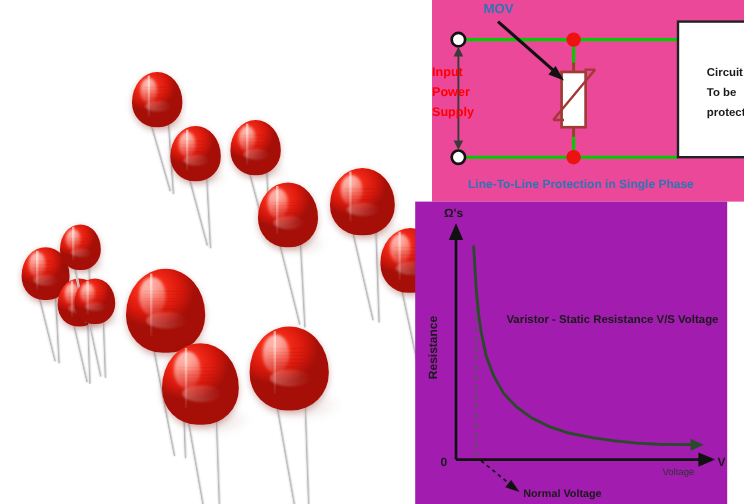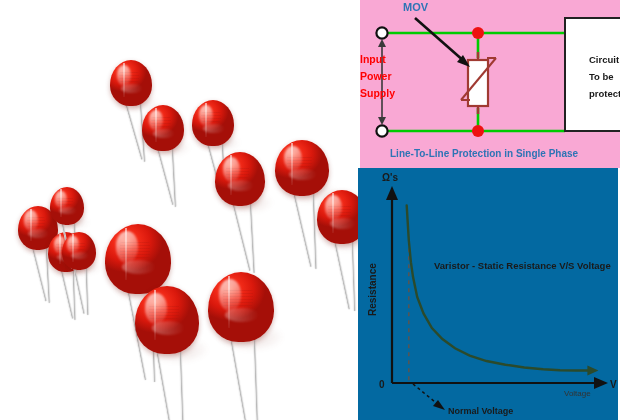--- a/index.html
+++ b/index.html
@@ -33,30 +33,30 @@
   .v-shadow{position:absolute;border-radius:50%;
             background:radial-gradient(ellipse at center,rgba(120,40,30,0.16),rgba(255,255,255,0) 70%);
             filter:blur(2px);}
   .lead{position:absolute;background:#c9c9c9;
         background:linear-gradient(90deg,#efefef,#b9b9b9 40%,#dedede);
         border-radius:1px;box-shadow:0 0 1px rgba(0,0,0,.25);
         transform-origin:top center;}
 
   
   #circuit-panel{position:absolute;left:360px;top:0;width:260px;height:168px;
-                 background:#f9a8d4;overflow:hidden;}
+                 background:#ec4899;overflow:hidden;}
   #circuit-panel svg{position:absolute;left:0;top:0;}
   .lbl-mov{font:bold 11px "Liberation Sans",sans-serif;fill:#2e74b5;}
   .lbl-ips{font:bold 10.5px "Liberation Sans",sans-serif;fill:#ff0000;}
   .lbl-cct{font:bold 9.5px "Liberation Sans",sans-serif;fill:#1a1a1a;}
   .lbl-cap{font:bold 10px "Liberation Sans",sans-serif;fill:#2e74b5;}
 
   
-  #chart-panel{position:absolute;left:358px;top:168px;width:260px;height:252px;
-               background:#0369a1;overflow:hidden;}
+  #chart-panel{position:absolute;left:346px;top:168px;width:260px;height:252px;
+               background:#a21caf;overflow:hidden;}
   #chart-panel svg{position:absolute;left:0;top:0;}
   .ax-txt{font:bold 10px "Liberation Sans",sans-serif;fill:#1a1a1a;}
   .ax-small{font:8px "Liberation Sans",sans-serif;fill:#333333;}
   .ch-title{font:bold 9.5px "Liberation Sans",sans-serif;fill:#1a1a1a;}
   .ch-note{font:bold 9px "Liberation Sans",sans-serif;fill:#1a1a1a;}
 </style>
 </head>
 <body>
 
 <div id="root">

